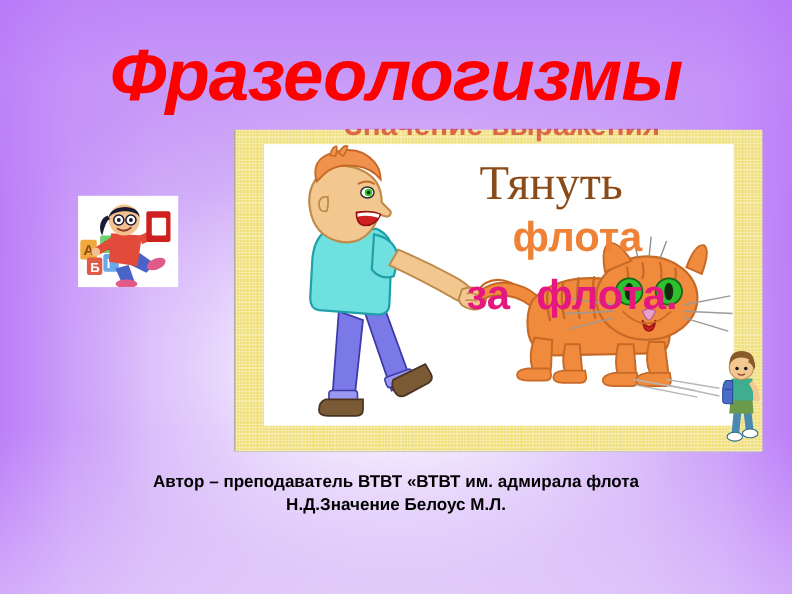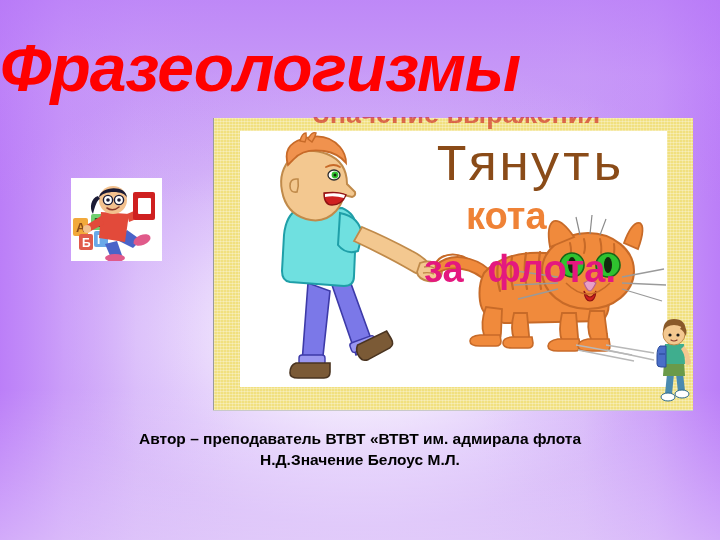--- a/index.html
+++ b/index.html
@@ -52,21 +52,21 @@
         rgba(255,255,255,0.35) 100%);
     pointer-events: none;
   }
 
   
   #title {
     position: absolute;
     left: 0;
     top: 34px;
     width: 720px;
-    text-align: left;
+    text-align: center;
     z-index: 6;
     color: #FF0000;
     font-family: "Liberation Sans", sans-serif;
     font-weight: bold;
     font-style: italic;
     font-size: 66px;
     line-height: 68px;
     letter-spacing: -1px;
     white-space: nowrap;
   }
@@ -119,22 +119,22 @@
   .phrase {
     position: absolute;
     z-index: 3;
     white-space: nowrap;
     font-weight: bold;
   }
   #phrase-1 {
     left: 196px;
     top: 13px;
     color: #8a4b18;
-    font-family: Liberation Mono, monospace;
-    font-size: 52px;
+    font-family: Liberation Serif, serif;
+    font-size: 44px;
     line-height: 46px;
     font-weight: normal;
   }
   #phrase-2 {
     left: 226px;
     top: 65px;
     color: #ef8236;
     font-family: "Liberation Sans", sans-serif;
     font-size: 38px;
     line-height: 40px;
@@ -359,21 +359,21 @@
               <path d="M318 158 L278 168"></path>
               <path d="M382 146 L424 138"></path>
               <path d="M382 152 L426 154"></path>
               <path d="M382 158 L422 170"></path>
             </g>
           </g>
         </svg>
       </div>
 
       <div class="phrase" id="phrase-1">Тянуть</div>
-      <div class="phrase" id="phrase-2">кота</div>
+      <div class="phrase" id="phrase-2">флота</div>
       <div class="phrase" id="phrase-3">
         <span>за</span><span class="gap"></span><span>флота.</span>
       </div>
     </div>
   </div>
 
   <div id="side-boy">
     <svg width="44" height="86" viewBox="0 0 44 86">
 
       <path d="M15 56 L13 76 L20 76 L22 56 Z" fill="#4a8ab0"></path>

